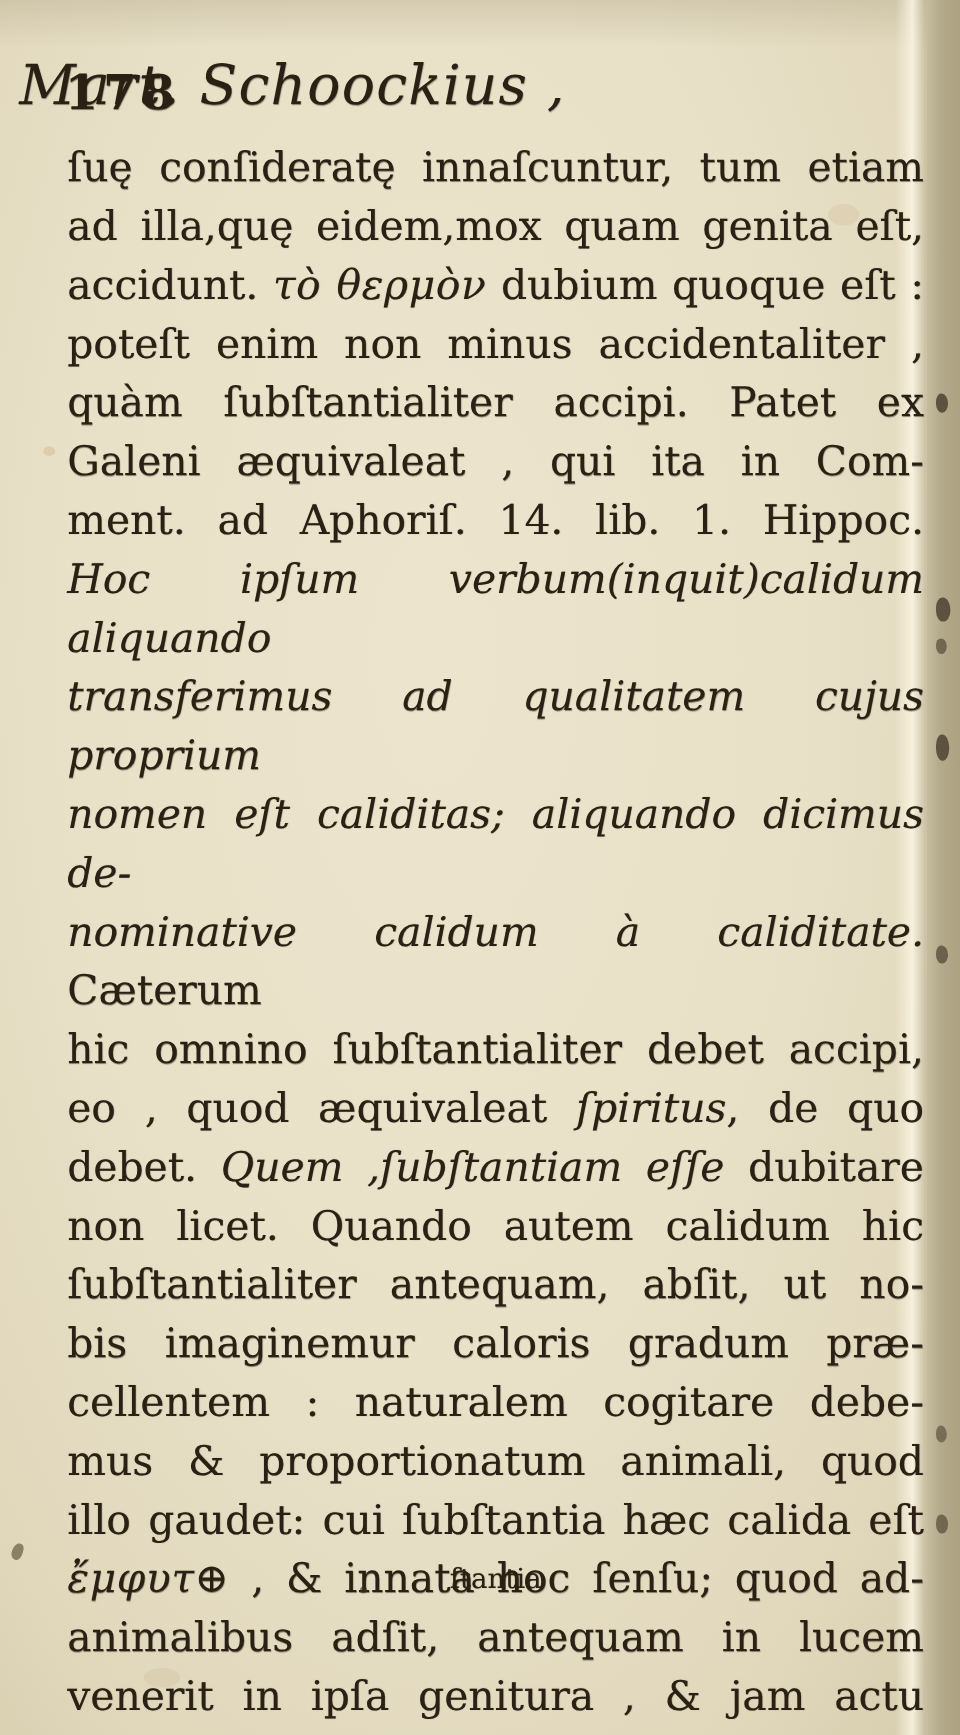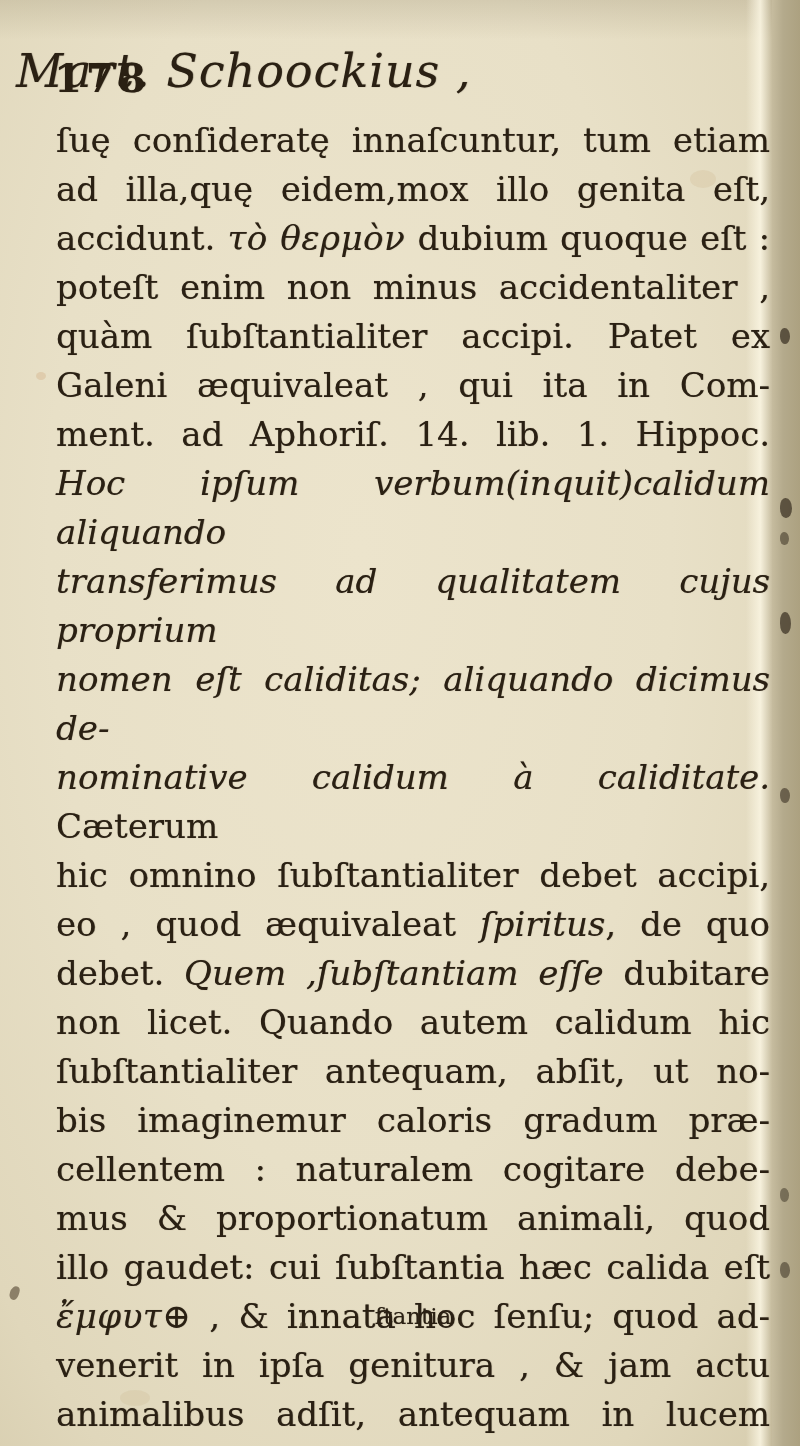--- a/index.html
+++ b/index.html
@@ -97,42 +97,42 @@
     <div class="edge-mark m7"></div>
   </div>
 
   <div class="header">
     <span class="pagenum">178</span>
     <span class="running-title">Mart. Schoockius ,</span>
   </div>
 
   <div class="body-text">
       <div class="line"><span class="roman">ſuę conſideratę innaſcuntur, tum etiam</span></div>
-      <div class="line"><span class="roman">ad illa,quę eidem,mox illo genita eſt,</span></div>
+      <div class="line"><span class="roman">ad illa,quę eidem,mox quam genita eſt,</span></div>
       <div class="line"><span class="roman">accidunt. </span><span class="greek">τὸ θερμὸν</span><span class="roman"> dubium quoque eſt :</span></div>
       <div class="line"><span class="roman">poteſt enim non minus accidentaliter ,</span></div>
       <div class="line"><span class="roman">quàm ſubſtantialiter accipi. Patet ex</span></div>
       <div class="line"><span class="roman">Galeni æquivaleat , qui ita in Com-</span></div>
       <div class="line"><span class="roman">ment. ad Aphoriſ. 14. lib. 1. Hippoc.</span></div>
       <div class="line"><span class="italic">Hoc ipſum verbum(inquit)calidum aliquando</span></div>
       <div class="line"><span class="italic">transferimus ad qualitatem cujus proprium</span></div>
       <div class="line"><span class="italic">nomen eſt caliditas; aliquando dicimus de-</span></div>
       <div class="line"><span class="italic">nominative calidum à caliditate.</span><span class="roman"> Cæterum</span></div>
       <div class="line"><span class="roman">hic omnino ſubſtantialiter debet accipi,</span></div>
       <div class="line"><span class="roman">eo , quod æquivaleat </span><span class="italic">ſpiritus</span><span class="roman">, de quo</span></div>
       <div class="line"><span class="roman">debet. </span><span class="italic">Quem ,ſubſtantiam eſſe</span><span class="roman"> dubitare</span></div>
       <div class="line"><span class="roman">non licet. Quando autem calidum hic</span></div>
       <div class="line"><span class="roman">ſubſtantialiter antequam, abſit, ut no-</span></div>
       <div class="line"><span class="roman">bis imaginemur caloris gradum præ-</span></div>
       <div class="line"><span class="roman">cellentem : naturalem cogitare debe-</span></div>
       <div class="line"><span class="roman">mus &amp; proportionatum animali, quod</span></div>
       <div class="line"><span class="roman">illo gaudet: cui ſubſtantia hæc calida eſt</span></div>
       <div class="line"><span class="greek">ἔμφυτ⊕</span><span class="roman"> , &amp; innata hoc ſenſu; quod ad-</span></div>
+      <div class="line"><span class="roman">animalibus adſit, antequam in lucem</span></div>
       <div class="line"><span class="roman">venerit in ipſa genitura , &amp; jam actu</span></div>
-      <div class="line"><span class="roman">animalibus adſit, antequam in lucem</span></div>
       <div class="line"><span class="roman">prodeant. Cum ergo ſpiritus hic ſit ſub-</span></div>
     </div>
 
   <div class="catchword-row">
     <span>ſtantia</span>
   </div>
 
   <div class="blemish b1"></div>
   <div class="blemish b2"></div>
   <div class="blemish b3"></div>

